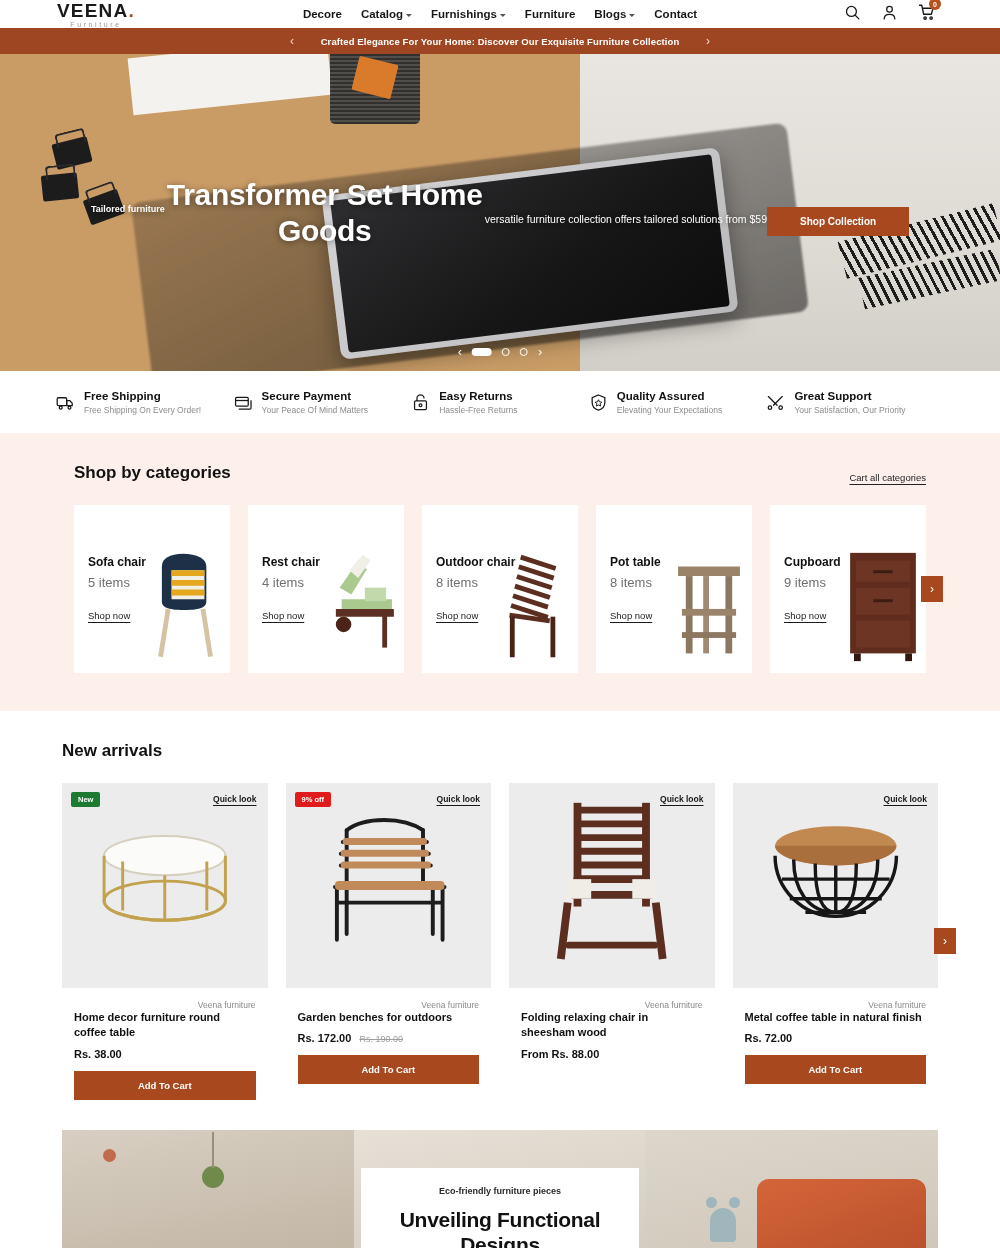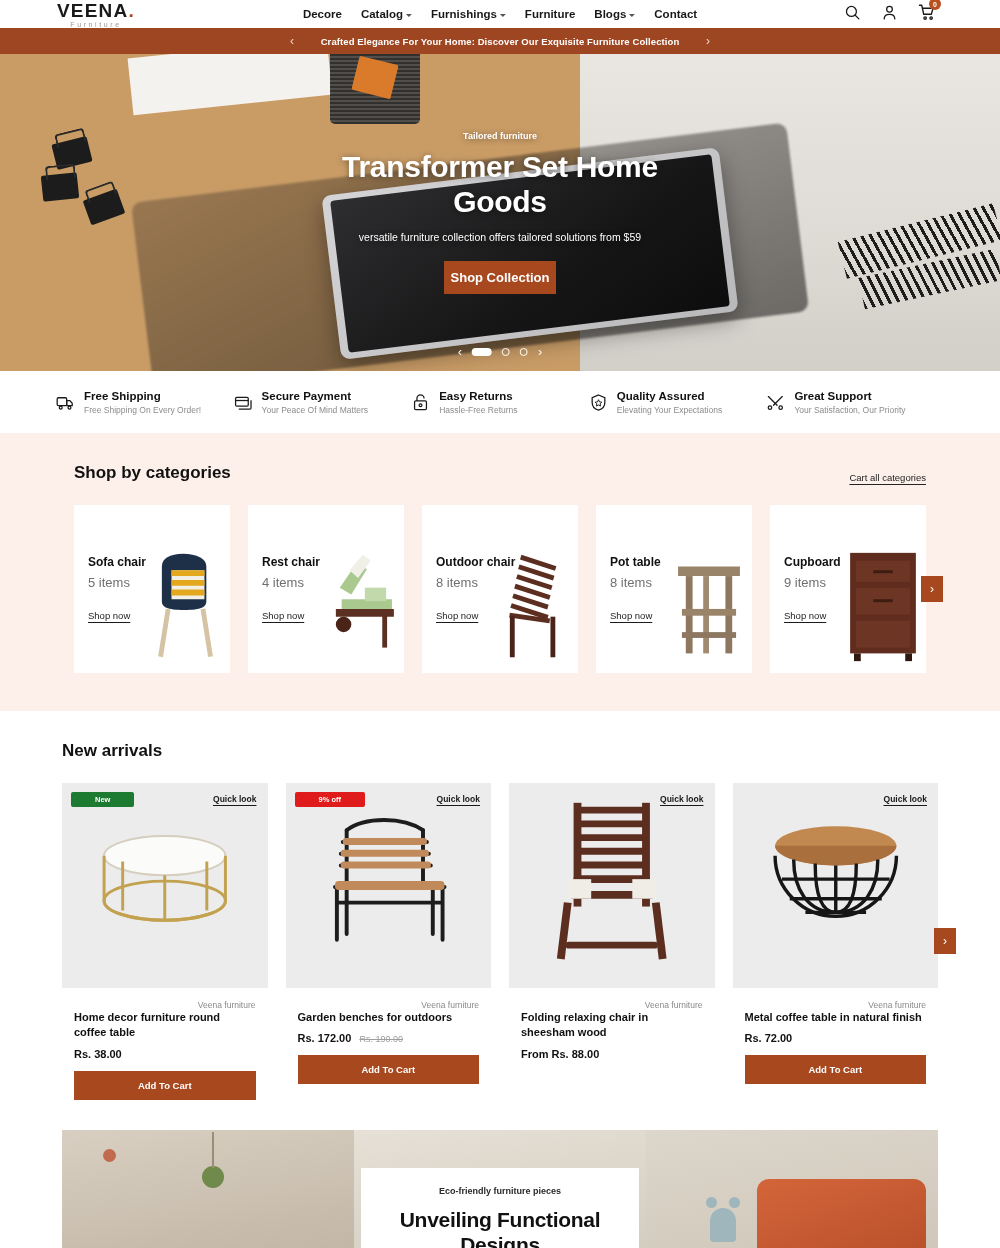--- a/index.html
+++ b/index.html
@@ -136,34 +136,34 @@
     background: repeating-linear-gradient(75deg, #1d1d1d 0 3px, transparent 3px 8px);
     transform: rotate(-14deg);
   }
   .hero-spring2 {
     position: absolute; right: 0; top: 66%; width: 14%; height: 10%;
     background: repeating-linear-gradient(75deg, #1d1d1d 0 3px, transparent 3px 8px);
     transform: rotate(-12deg);
   }
   .hero-content {
     position: absolute; inset: 0;
-    display: flex; flex-direction: column; align-items: center;
+    display: flex; flex-direction: row; align-items: center;
     justify-content: center; text-align: center; color: #fff;
     text-shadow: 0 1px 6px rgba(0,0,0,.45);
   }
   .hero-eyebrow { font-size: 9px; font-weight: 600; margin-bottom: 8px; }
   .hero-title {
     font-size: 30px; font-weight: 700; line-height: 1.18;
     max-width: 320px; letter-spacing: -.3px;
   }
   .hero-sub { font-size: 10.5px; margin-top: 12px; font-weight: 500; }
   .hero-btn {
     margin-top: 18px; background: #a8481f; color: #fff; border: none;
-    font-size: 13px; font-weight: 600;
-    padding: 9px 7px; cursor: pointer;
+    font-size: 10px; font-weight: 600;
+    padding: 9px 33px; cursor: pointer;
     font-family: "Liberation Sans", sans-serif;
     text-shadow: none;
   }
   .hero-dots {
     position: absolute; bottom: 12px; left: 50%;
     transform: translateX(-50%);
     display: flex; align-items: center; gap: 10px;
   }
   .hero-nav-arrow { color: #fff; font-size: 13px; cursor: pointer; opacity: .95; }
   .dot-pill {
@@ -223,21 +223,21 @@
   
   .arrivals { padding: 30px 62px 0; background: #fff; position: relative; }
   .prod-row { display: flex; gap: 18px; margin-top: 22px; position: relative; }
   .prod-card { flex: 1; background: #fff; position: relative; }
   .prod-media {
     height: 205px; background: #ececec; position: relative; overflow: hidden;
   }
   .badge {
     position: absolute; top: 9px; left: 9px;
     font-size: 7.5px; font-weight: 700; color: #fff;
-    padding: 3px 24px; border-radius: 2px; z-index: 3;
+    padding: 3px 7px; border-radius: 2px; z-index: 3;
   }
   .badge.new { background: #1c7a31; }
   .badge.off { background: #e01b1b; }
   .quick-look {
     position: absolute; top: 11px; right: 11px;
     font-size: 8.5px; font-weight: 700; color: #1a1a1a;
     text-decoration: underline; text-underline-offset: 2.5px;
     cursor: pointer; z-index: 3;
   }
   .prod-info { padding: 12px 12px 0; }

